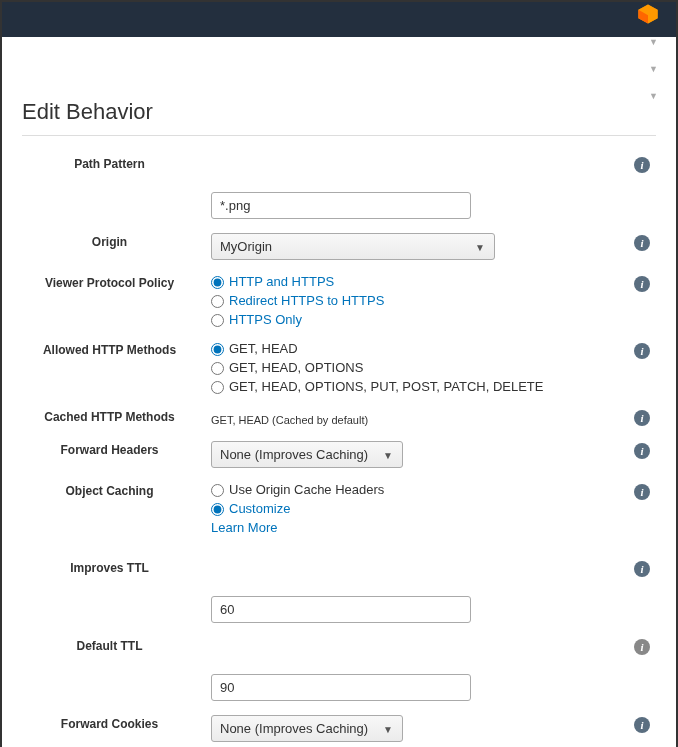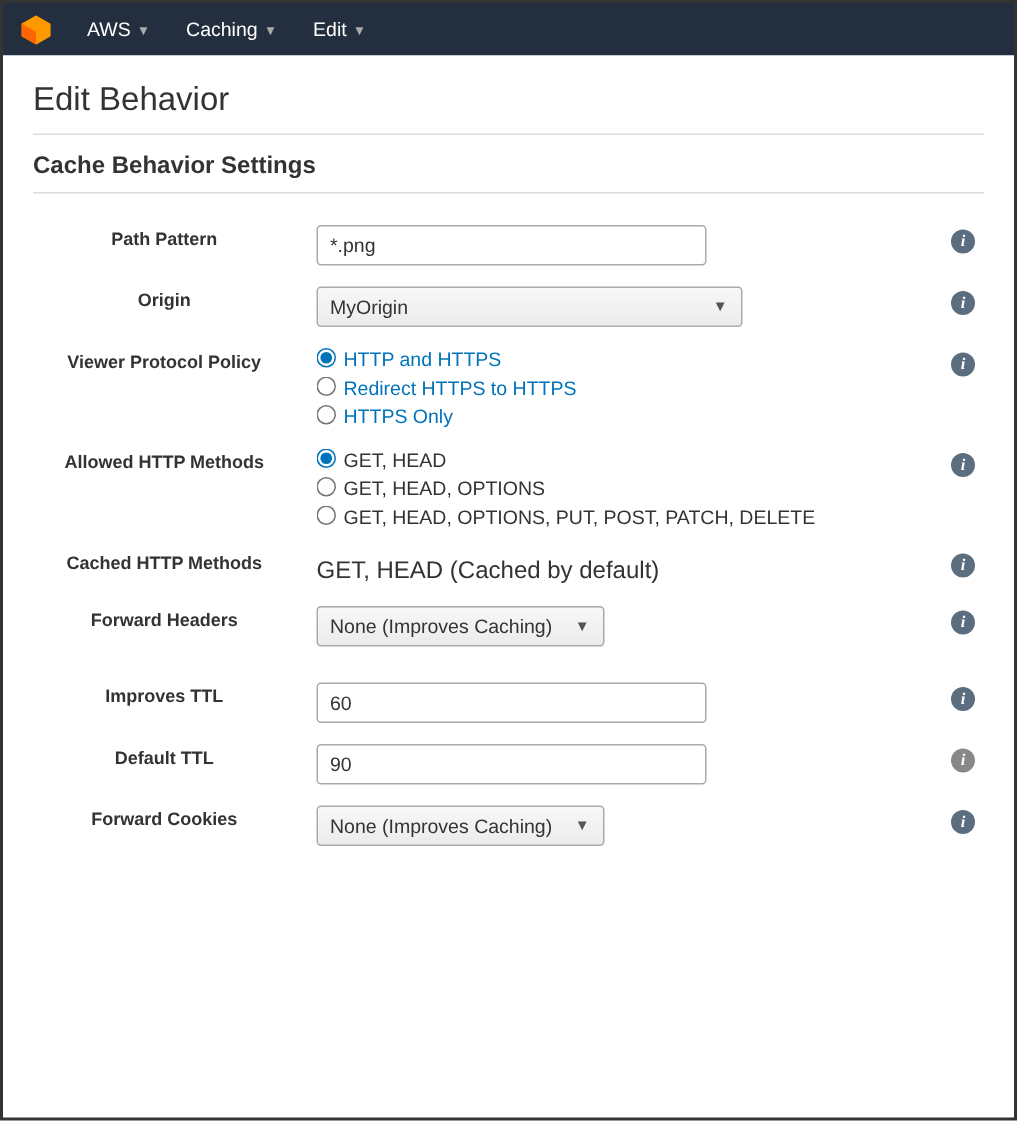--- a/index.html
+++ b/index.html
@@ -12,23 +12,24 @@
       min-height: 747px;
       border: 2px solid #333;
       overflow: hidden;
     }
 
     
     .navbar {
       background: #232f3e;
       height: 35px;
       display: flex;
-      align-items: center;
+      align-items: flex-end;
       padding: 0 8px;
       gap: 4px;
+      flex-direction: column;
     }
     .nav-logo {
       width: 28px;
       height: 28px;
       display: flex;
       align-items: center;
       justify-content: center;
       margin-right: 6px;
     }
     .nav-logo svg { width: 24px; height: 24px; }
@@ -54,20 +55,21 @@
       background: #fff;
     }
 
     .page-title {
       font-size: 22px;
       font-weight: normal;
       color: #333;
       margin-bottom: 12px;
       padding-bottom: 10px;
       border-bottom: 1px solid #ddd;
+      margin-top: 46px;
     }
 
     .section-title {
       font-size: 16px;
       font-weight: bold;
       color: #333;
       margin-bottom: 14px;
       padding-bottom: 8px;
       border-bottom: 1px solid #ddd;
     }
@@ -105,20 +107,21 @@
       border: 1px solid #aaa;
       border-radius: 3px;
       padding: 5px 8px;
       font-size: 13px;
       width: 260px;
       background: #fff;
       color: #333;
     }
     .text-input-short {
       width: 260px;
+      margin-top: 37px;
     }
 
     
     .select-input {
       border: 1px solid #aaa;
       border-radius: 3px;
       padding: 5px 8px;
       font-size: 13px;
       width: 284px;
       background: linear-gradient(to bottom, #f8f8f8, #ebebeb);
@@ -147,35 +150,35 @@
     }
 
     
     .radio-group {
       display: flex;
       flex-direction: column;
       gap: 4px;
     }
     .radio-label {
       display: flex;
-      align-items: flex-start;
+      align-items: flex-end;
       gap: 5px;
       font-size: 13px;
       cursor: pointer;
     }
     .radio-label input[type="radio"] {
       margin: 0;
       cursor: pointer;
       accent-color: #0073bb;
     }
     .radio-text-blue { color: #0073bb; }
 
     
     .static-value {
-      font-size: 16px;
+      font-size: 11px;
       color: #333;
       padding-top: 6px;
       display: inline-block;
     }
 
     
     .learn-more {
       color: #0073bb;
       text-decoration: none;
       font-size: 13px;
@@ -229,21 +232,20 @@
     <span class="nav-caret">▼</span>
   </div>
   <div class="nav-item">
     <span>Edit</span>
     <span class="nav-caret">▼</span>
   </div>
 </nav>
 
 <div class="page-content">
   <h1 class="page-title">Edit Behavior</h1>
-  <h2 class="section-title">Cache Behavior Settings</h2>
 
   <table class="form-table">
 
     <tbody>
         <tr>
       <td class="label-cell">Path Pattern</td>
       <td class="value-cell">
         <input type="text" class="text-input text-input-short" value="*.png" style="">
       </td>
       <td class="info-cell">
@@ -330,20 +332,39 @@
             <option>Whitelist</option>
             <option>All</option>
           </select>
         </div>
       </td>
       <td class="info-cell">
         <span class="info-icon">i</span>
       </td>
     </tr>
 
+    <tr>
+      <td class="label-cell">Object Caching</td>
+      <td class="value-cell">
+        <div class="radio-group">
+          <label class="radio-label">
+            <input type="radio" name="object_caching" style="">
+            <span>Use Origin Cache Headers</span>
+          </label>
+          <label class="radio-label">
+            <input type="radio" name="object_caching" checked="" style="">
+            <span class="radio-text-blue">Customize</span>
+          </label>
+        </div>
+        <a href="#" class="learn-more">Learn More</a>
+      </td>
+      <td class="info-cell">
+        <span class="info-icon">i</span>
+      </td>
+    </tr>
 
     <tr style="height:10px;"></tr>
 
     <tr>
       <td class="label-cell">Improves TTL</td>
       <td class="value-cell">
         <input type="text" class="text-input text-input-short" value="60" style="">
       </td>
       <td class="info-cell">
         <span class="info-icon">i</span>

